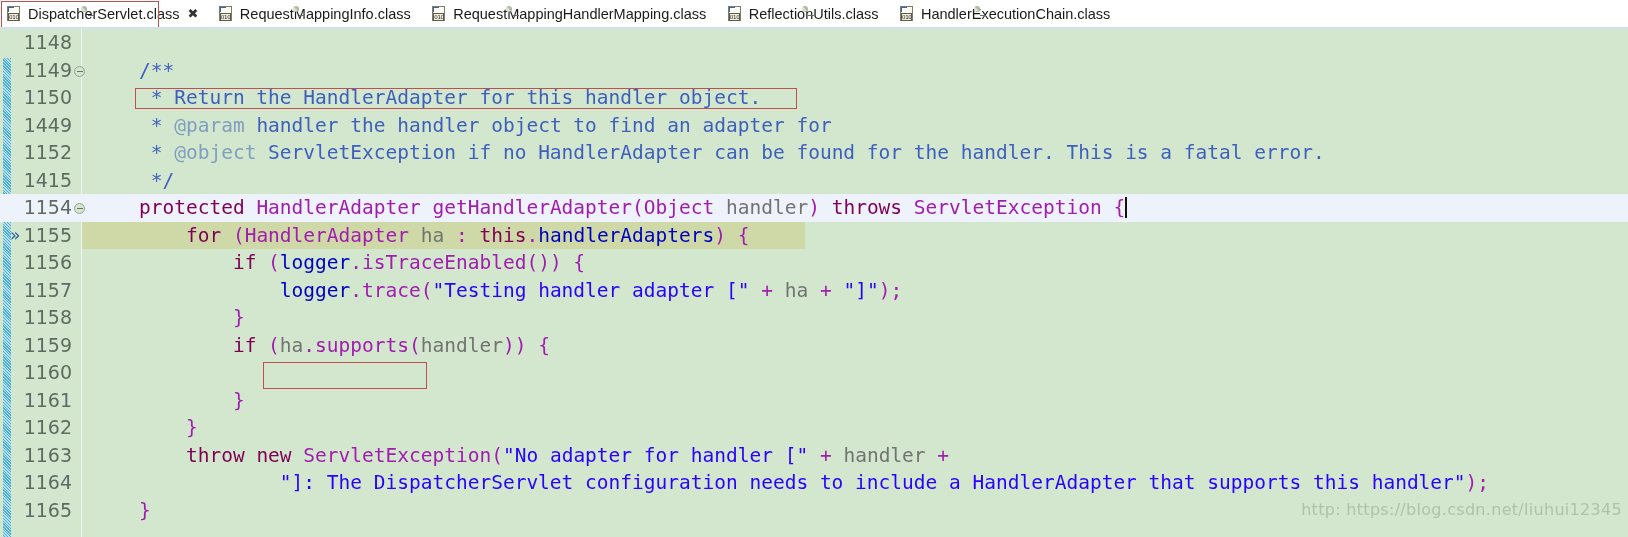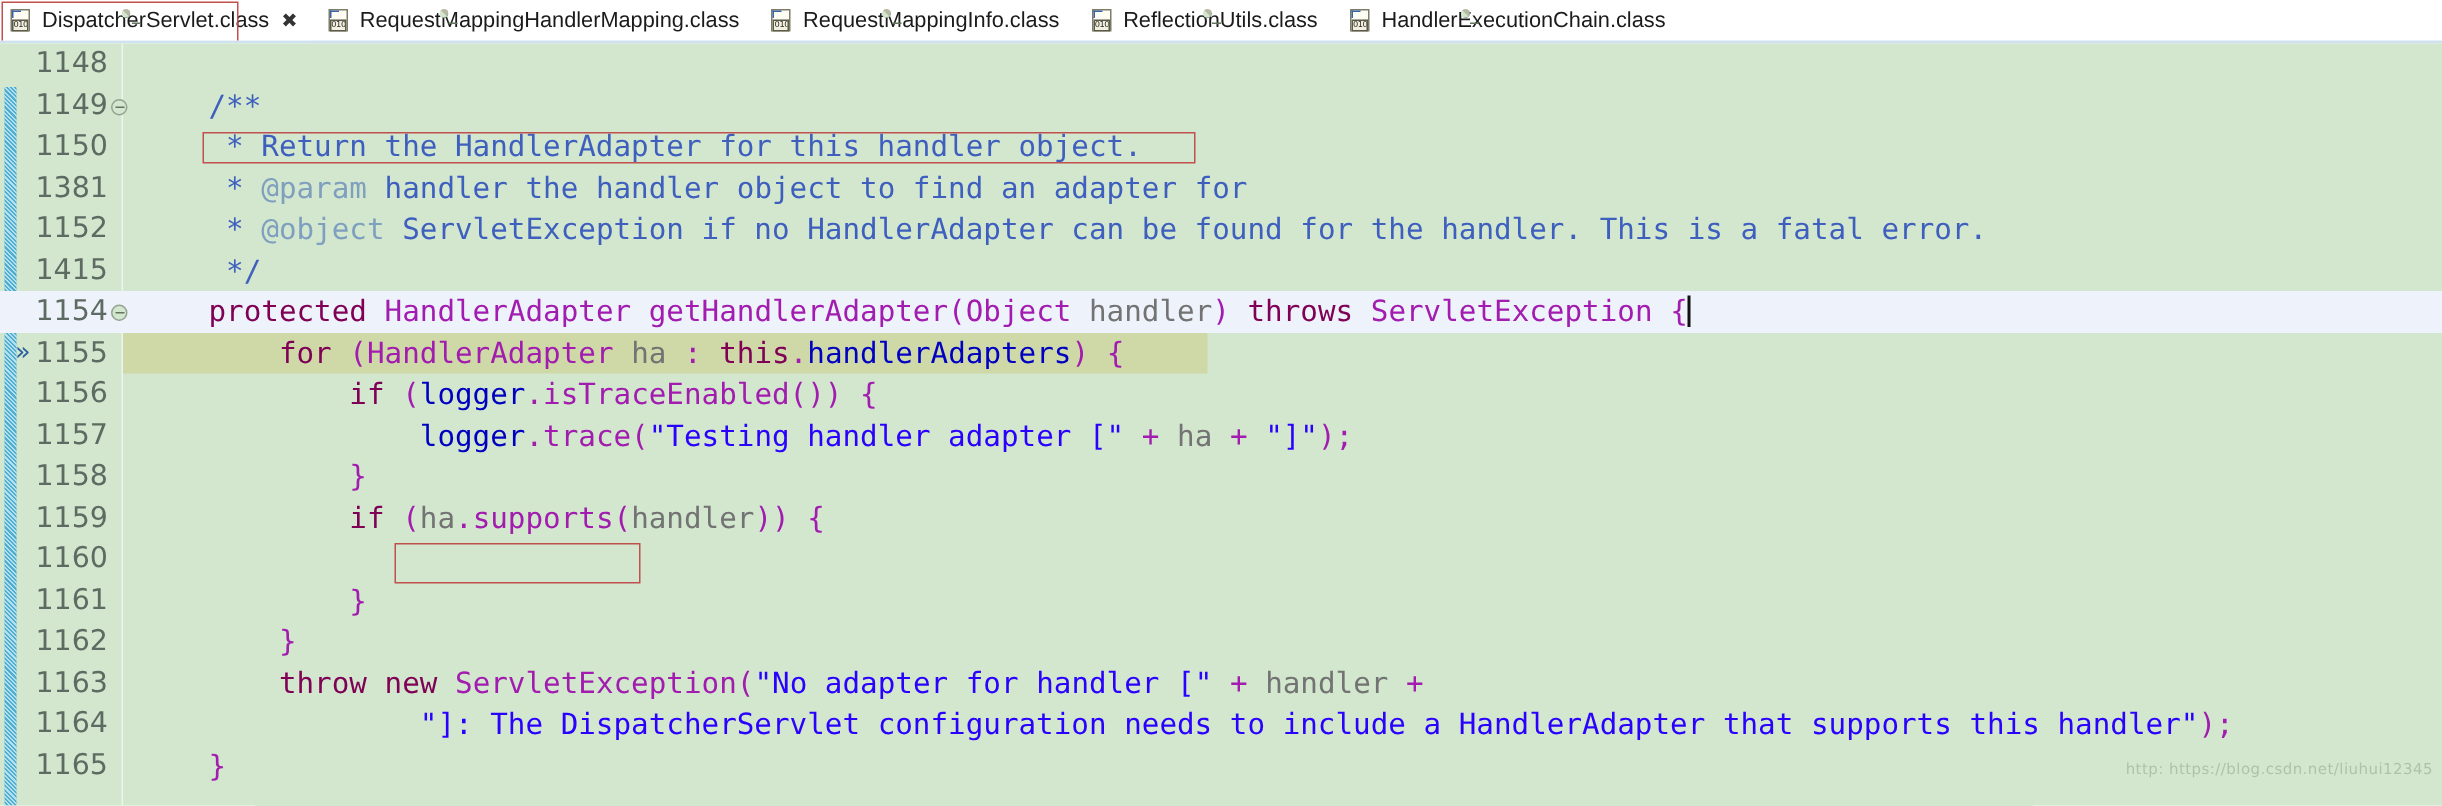--- a/index.html
+++ b/index.html
@@ -223,21 +223,21 @@
   }
   #annot-comment { left: 135px;  top: 4px;  width: 662px; height: 21px; }
   #annot-return  { left: 263px;  top: 3px;  width: 164px; height: 27px; }
 
   
   #watermark {
     position: absolute;
     right: 6px;
     bottom: 18px;
     font-family: "DejaVu Sans", sans-serif;
-    font-size: 10px;
+    font-size: 16px;
     color: rgba(120,140,120,0.40);
     white-space: pre;
     letter-spacing: 0.3px;
   }
 </style>
 </head>
 <body>
 
 <div id="tabbar">
 
@@ -252,31 +252,31 @@
     <span class="tab-close">✖</span>
   </div>
 
   <div class="tab">
     <span class="classicon">
       <span class="page"></span>
         <span class="fold"></span>
         <span class="hook"></span>
       <span class="bits">010</span>
     </span>
-    <span class="tab-label">RequestMappingHandlerMapping.class</span>
+    <span class="tab-label">RequestMappingInfo.class</span>
   </div>
 
   <div class="tab">
     <span class="classicon">
       <span class="page"></span>
         <span class="fold"></span>
         <span class="hook"></span>
       <span class="bits">010</span>
     </span>
-    <span class="tab-label">RequestMappingInfo.class</span>
+    <span class="tab-label">RequestMappingHandlerMapping.class</span>
   </div>
 
   <div class="tab">
     <span class="classicon">
       <span class="page"></span>
         <span class="fold"></span>
         <span class="hook"></span>
       <span class="bits">010</span>
     </span>
     <span class="tab-label">ReflectionUtils.class</span>
@@ -311,21 +311,21 @@
     <span class="code"><span class="cmt">    /**</span></span>
   </div>
 
   <div class="row">
     <span class="lineno">1150</span>
     <span class="code"><span class="cmt">     * Return the HandlerAdapter for this handler object.</span></span>
     <span class="annot-box" id="annot-comment"></span>
   </div>
 
   <div class="row">
-    <span class="lineno">1381</span>
+    <span class="lineno">1449</span>
     <span class="code"><span class="cmt">     * </span><span class="cmt-tag">@param</span><span class="cmt"> handler the handler object to find an adapter for</span></span>
   </div>
 
   <div class="row">
     <span class="lineno">1152</span>
     <span class="code"><span class="cmt">     * </span><span class="cmt-tag">@object</span><span class="cmt"> ServletException if no HandlerAdapter can be found for the handler. This is a fatal error.</span></span>
   </div>
 
   <div class="row">
     <span class="lineno">1415</span>

